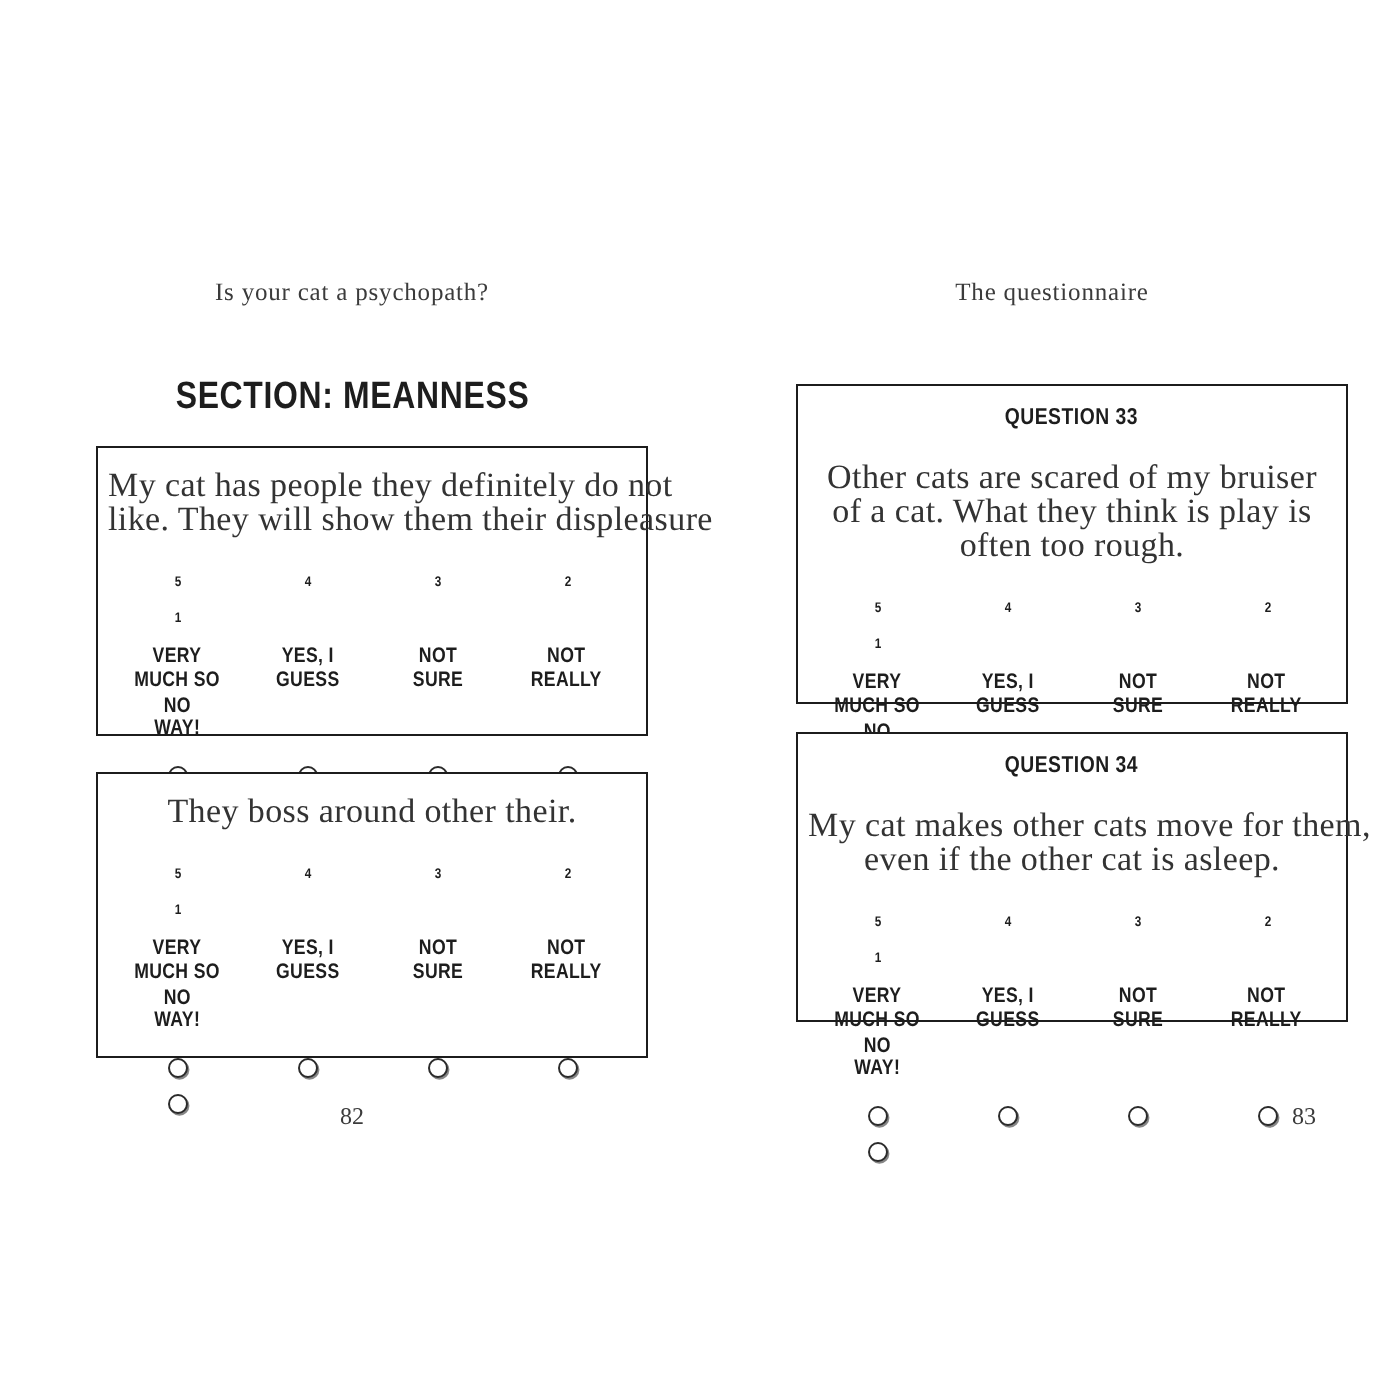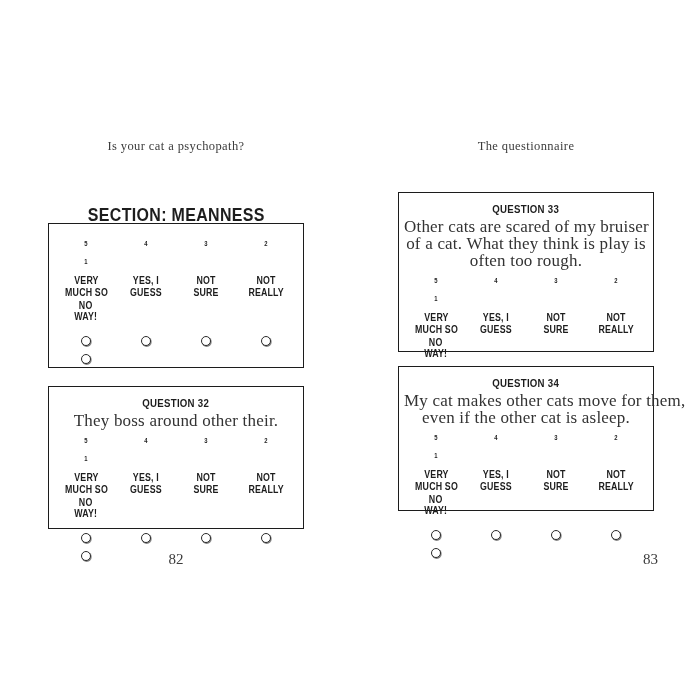--- a/index.html
+++ b/index.html
@@ -13,27 +13,27 @@
   }
   .rh-left  { left:48px; }
   .rh-right { left:398px; }
 
   .cond {
     font-family:"Liberation Sans", sans-serif; font-weight:700;
     display:inline-block; transform:scaleX(0.84); transform-origin:center;
     color:#1d1d1d; white-space:nowrap;
   }
 
-  .section-title { position:absolute; left:28px; top:188px; width:296px; text-align:center;margin-top:16px; }
+  .section-title { position:absolute; left:28px; top:188px; width:296px; text-align:center; }
   .section-title .cond { font-size:19px; letter-spacing:0.4px; }
 
   .qbox {
-    position:absolute; width:256px; box-sizing:border-box;
+    position:absolute; width:276px; box-sizing:border-box;
     border:1.5px solid #1c1c1c; background:#ffffff;
-    display:flex; flex-direction:column; padding:8px 5px 12px;
+    display:flex; flex-direction:column; padding:8px 5px 12px;gap:12px;
   }
   .box31 { left:48px;  top:223px; height:145px; }
   .box32 { left:48px;  top:386px; height:143px; }
   .box33 { left:398px; top:192px; height:160px; }
   .box34 { left:398px; top:366px; height:145px; }
 
   .q-title { text-align:center; line-height:14px; }
   .q-title .cond { font-size:11.5px; letter-spacing:0.3px; }
 
   .q-text { text-align:center; font-size:17px; line-height:17px;
@@ -48,38 +48,42 @@
   .lab-row .cond { font-size:10.5px; line-height:11.5px; letter-spacing:0.2px; }
   .circ-row { margin-top:8px; }
   .circle {
     display:inline-block; width:8px; height:8px; border:1.4px solid #2b2b2b;
     border-radius:50%; background:#ffffff;
     box-shadow:0.7px 0.9px 0 rgba(35,35,35,0.55);
   }
 
   .pagenum {
     position:absolute; top:551px; width:256px; text-align:center;
-    font-size:15px; color:#3b3b3b;
+    font-size:12px; color:#3b3b3b;
   }
   .pn-left  { left:48px; }
   .pn-right { left:402px;text-align:right; }
 </style>
 </head>
 <body>
 
 <div class="canvas">
 
   <div class="runhead rh-left">Is your cat a psychopath?</div>
   <div class="runhead rh-right">The questionnaire</div>
 
   <div class="section-title">
     <span class="cond">SECTION: MEANNESS</span>
   </div>
 
   <div class="qbox box31">
+    <div class="q-text">
+      <div class="line">My cat has people they definitely do not</div>
+      <div class="line">like. They will show them their displeasure</div>
+    </div>
     <div class="scale">
         <div class="row num-row">
           <div class="cell"><span class="cond">5</span></div>
           <div class="cell"><span class="cond">4</span></div>
           <div class="cell"><span class="cond">3</span></div>
           <div class="cell"><span class="cond">2</span></div>
           <div class="cell"><span class="cond">1</span></div>
         </div>
         <div class="row lab-row">
           <div class="cell"><span class="cond"><div>VERY</div><div>MUCH SO</div></span></div>
@@ -92,23 +96,20 @@
           <div class="cell"><span class="circle"></span></div>
           <div class="cell"><span class="circle"></span></div>
           <div class="cell"><span class="circle"></span></div>
           <div class="cell"><span class="circle"></span></div>
           <div class="cell"><span class="circle"></span></div>
         </div>
       </div>
   </div>
 
   <div class="qbox box32">
-    <div class="q-title">
-      <span class="cond">QUESTION 32</span>
-    </div>
     <div class="q-text">
       <div class="line">They boss around other their.</div>
     </div>
     <div class="scale">
         <div class="row num-row">
           <div class="cell"><span class="cond">5</span></div>
           <div class="cell"><span class="cond">4</span></div>
           <div class="cell"><span class="cond">3</span></div>
           <div class="cell"><span class="cond">2</span></div>
           <div class="cell"><span class="cond">1</span></div>

